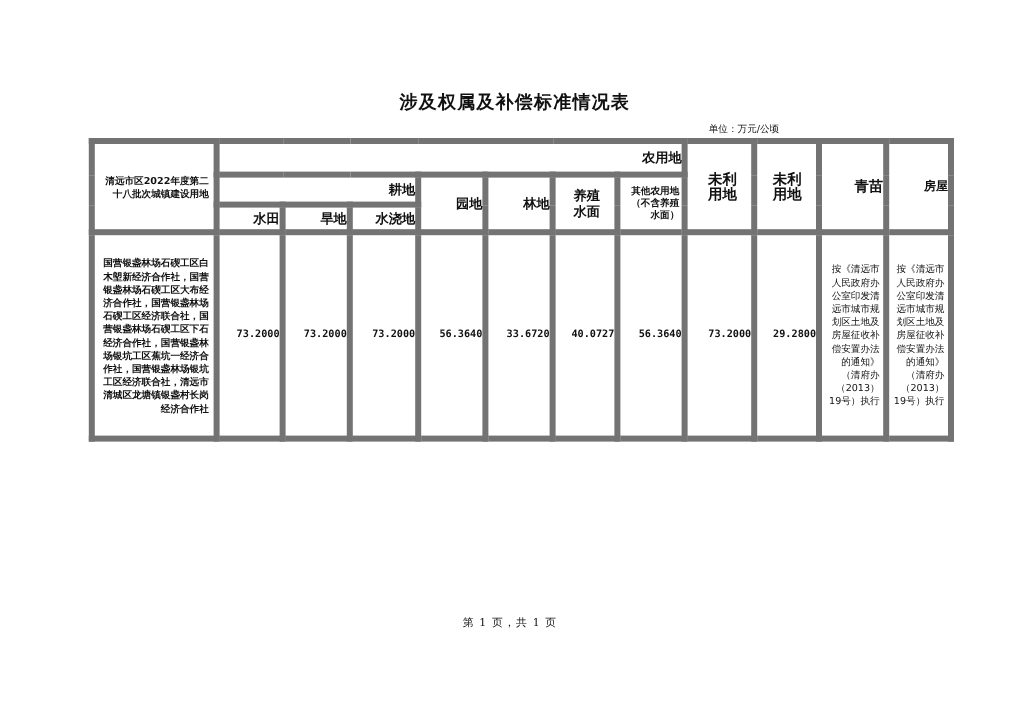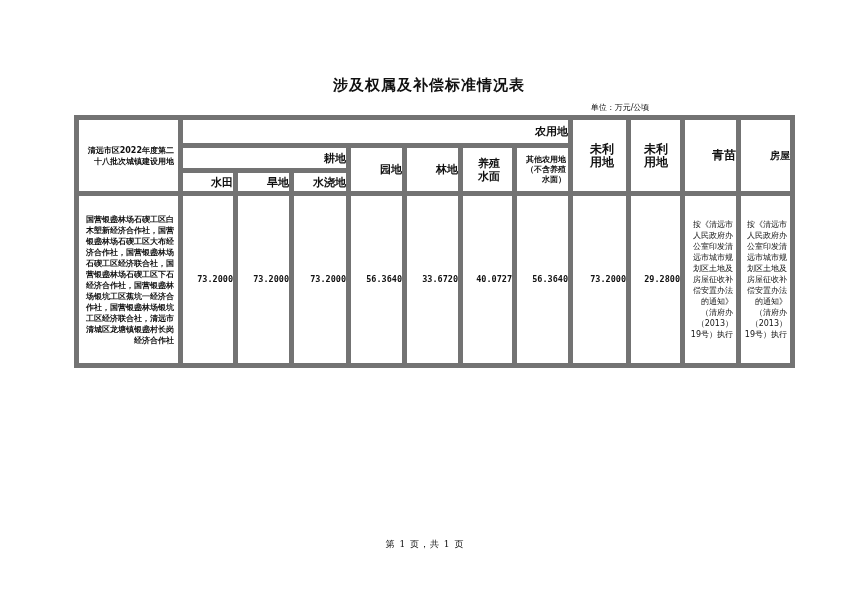--- a/index.html
+++ b/index.html
@@ -72,21 +72,21 @@
       text-align: center;
     }
     .num {
       font-family: "DejaVu Sans Mono", "Liberation Mono", monospace;
       font-size: 8.5px !important;
       font-weight: bold;
     }
     .footer {
       position: absolute;
       left: 0;
-      top: 538px;
+      top: 513px;
       width: 850px;
       text-align: center;
       font-family: "DejaVu Serif", "Liberation Serif", serif;
       font-size: 9px;
       letter-spacing: 1px;
     }
   </style>
 </head>
 <body>
 

